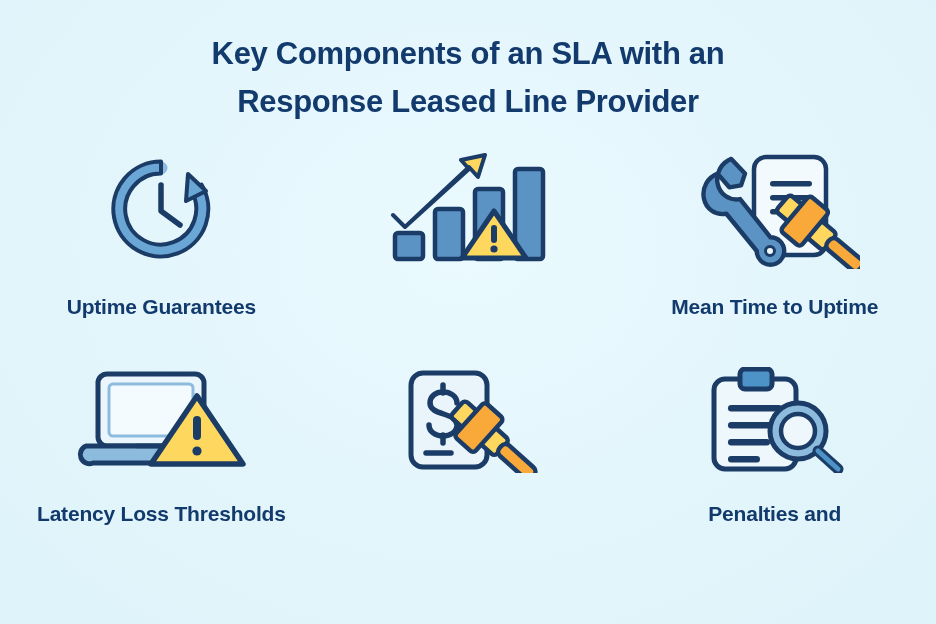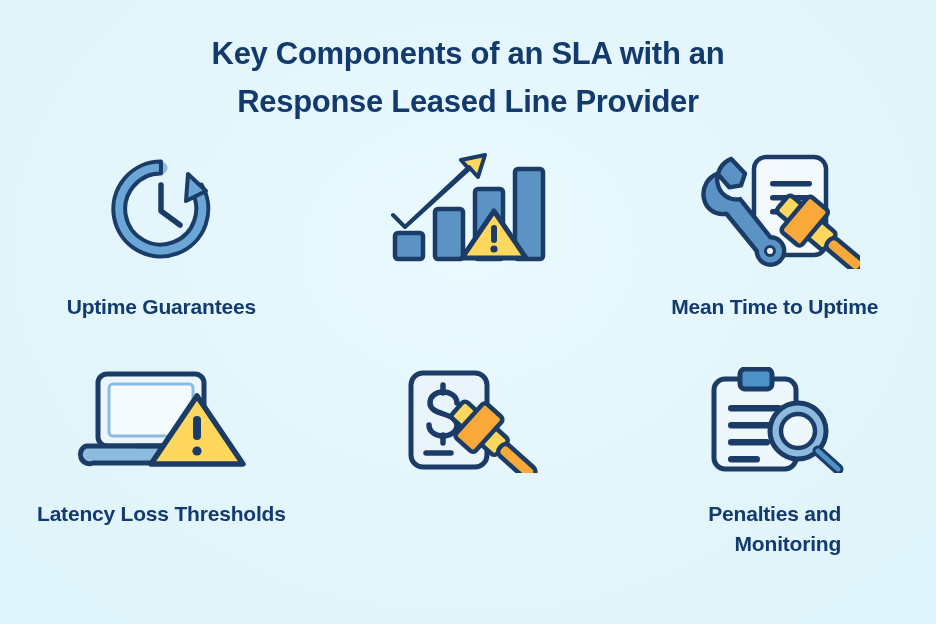--- a/index.html
+++ b/index.html
@@ -180,18 +180,17 @@
           <rect x="28" y="72" width="42" height="6.5" rx="3.2" fill="#1b3c66"></rect>
           <rect x="28" y="89" width="32" height="6.5" rx="3.2" fill="#1b3c66"></rect>
           <circle cx="98" cy="64" r="28" fill="#8dbbdd" stroke="#1b3c66" stroke-width="5"></circle>
           <circle cx="98" cy="64" r="17" fill="#eef7fc" stroke="#1b3c66" stroke-width="4.5"></circle>
           <path d="M118 84 L138 102" stroke="#1b3c66" stroke-width="11" stroke-linecap="round"></path>
           <path d="M118 84 L138 102" stroke="#4d93c8" stroke-width="5" stroke-linecap="round"></path>
         </svg>
       </div>
       <div class="cell-label">
         <div>Penalties and</div>
-        <div>Monitoring</div>
       </div>
     </div>
 
   </div>
 </div>
 
 </body></html>

